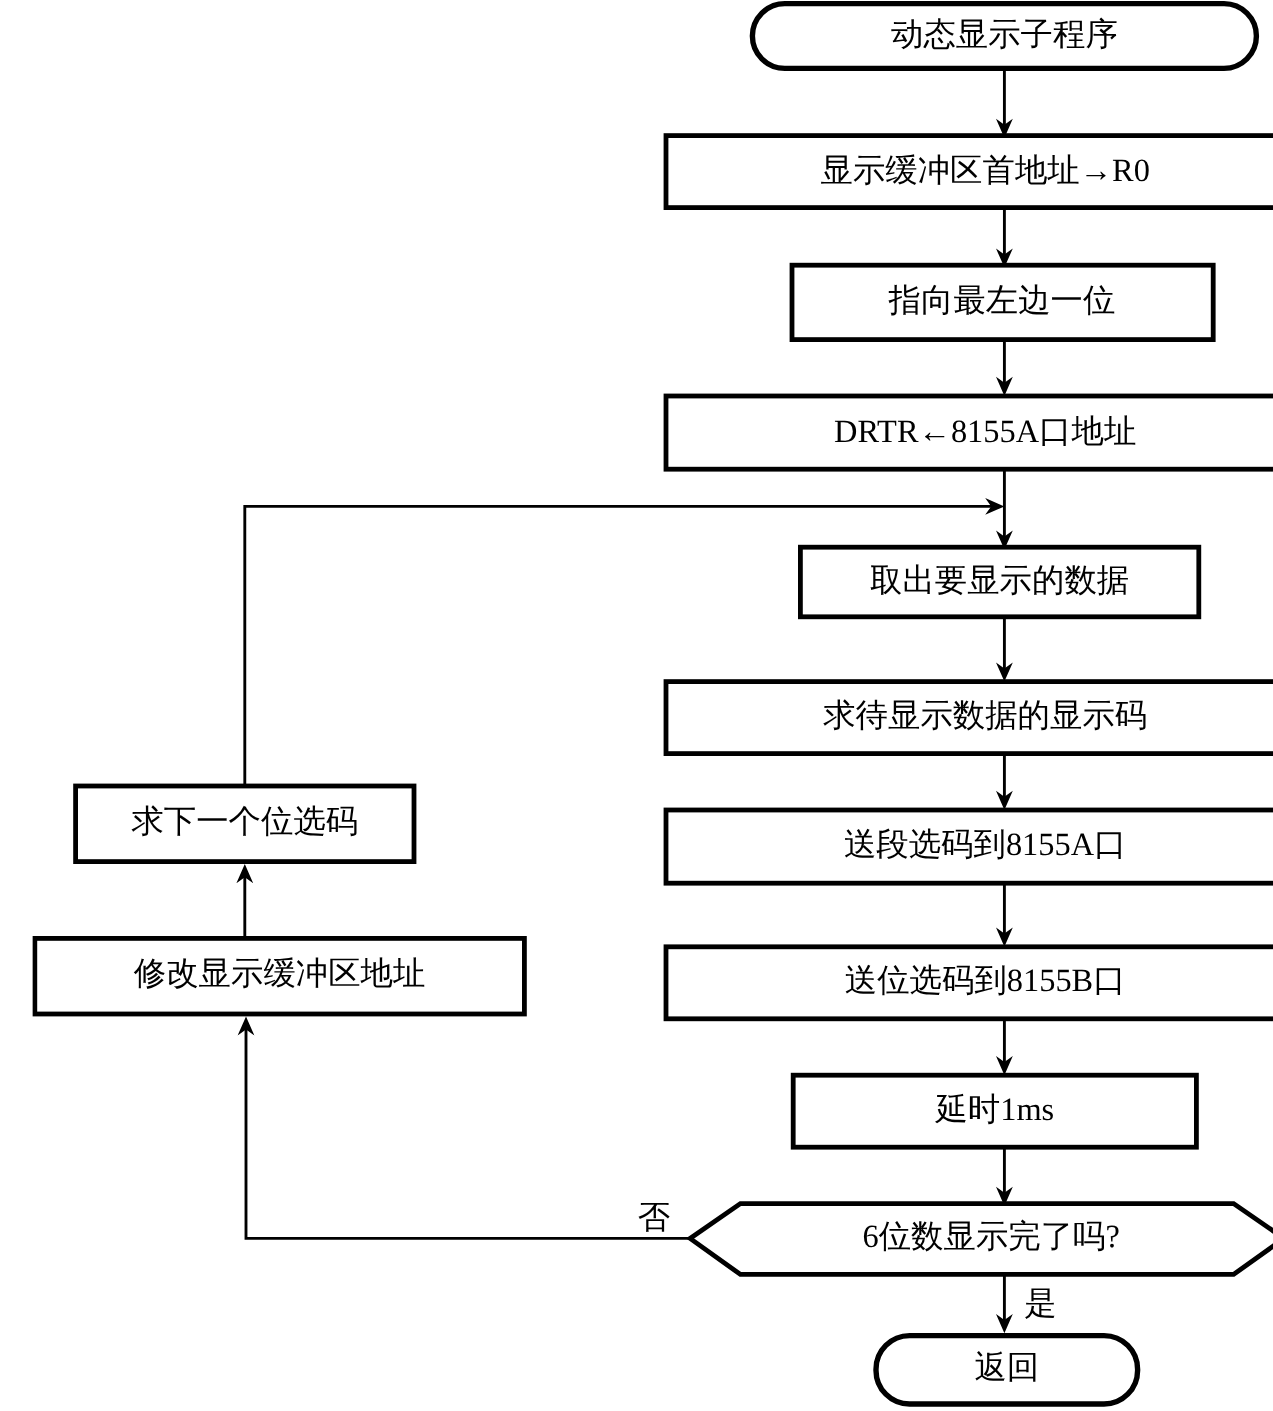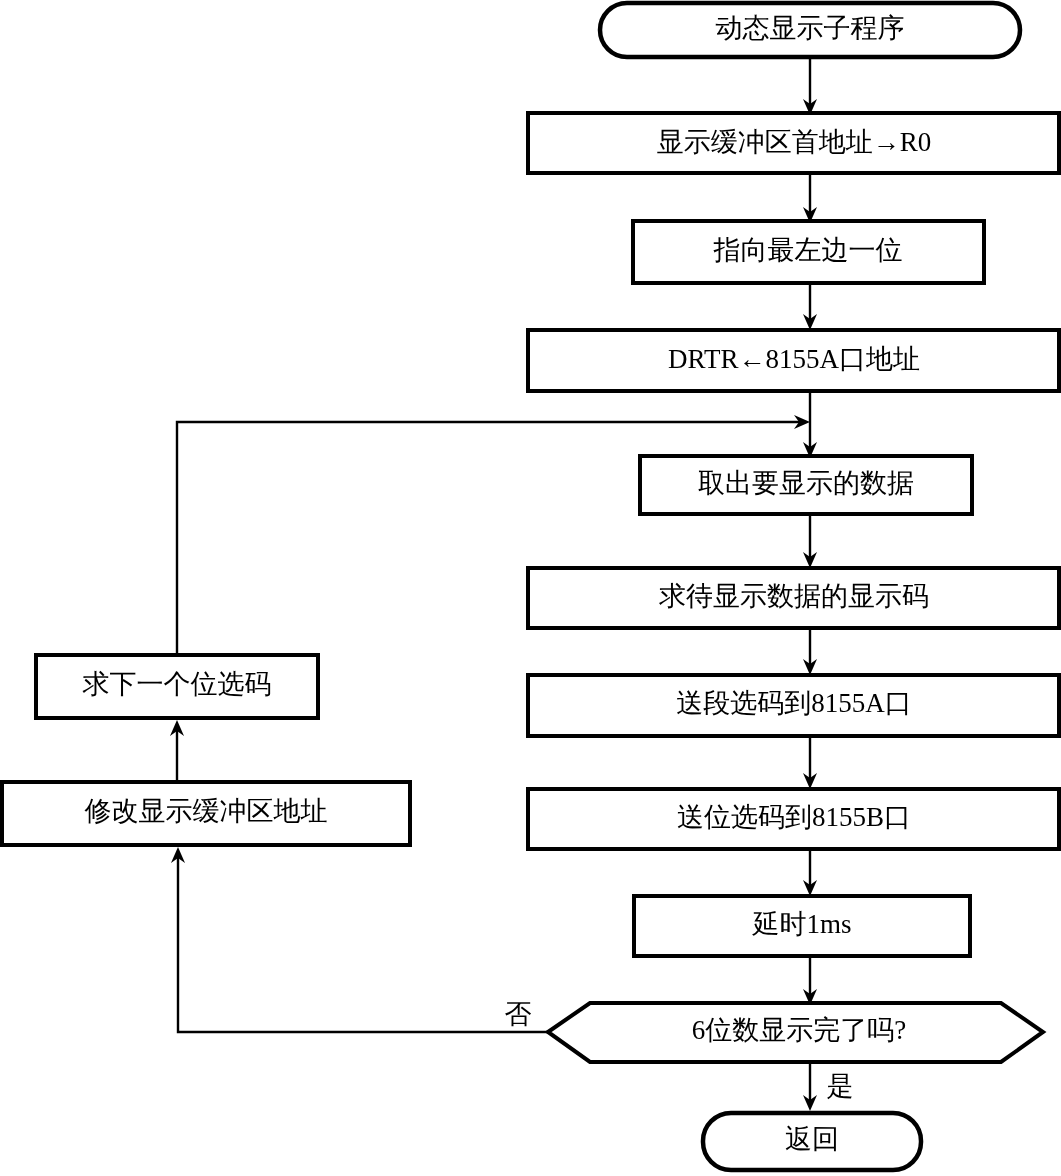--- a/index.html
+++ b/index.html
@@ -10,20 +10,21 @@
   body {
     width: 1061px;
     height: 1176px;
     font-family: "Liberation Serif", "DejaVu Serif", serif;
     overflow: hidden;
   }
   #flowchart-root {
     position: relative;
     width: 852px;
     height: 1176px;
+    padding-left: 27px;
   }
   svg.chart-canvas {
     display: block;
     width: 1061px;
     height: 1176px;
   }
   .node-shape {
     fill: #ffffff;
     stroke: #000000;
     stroke-width: 4;

